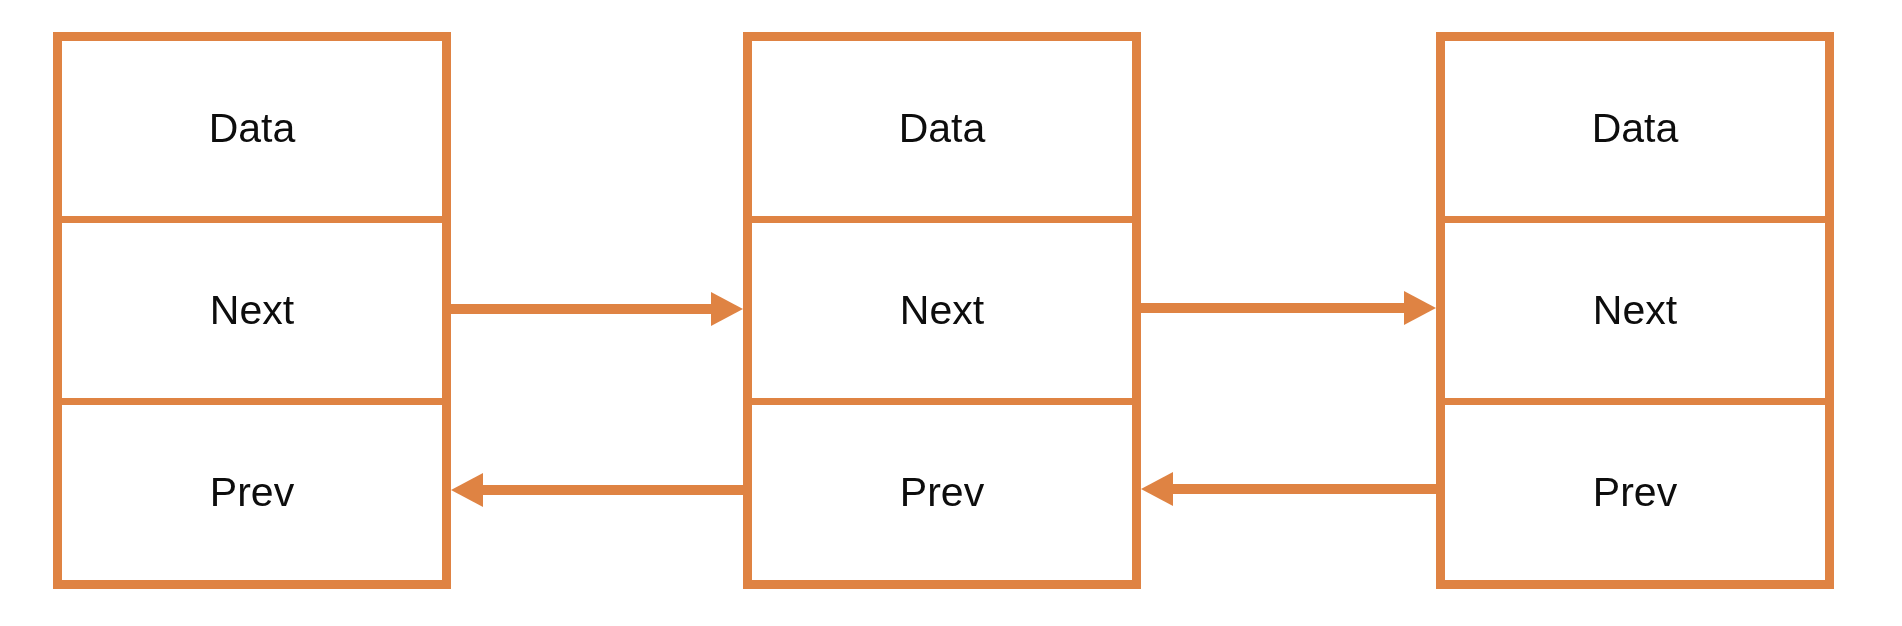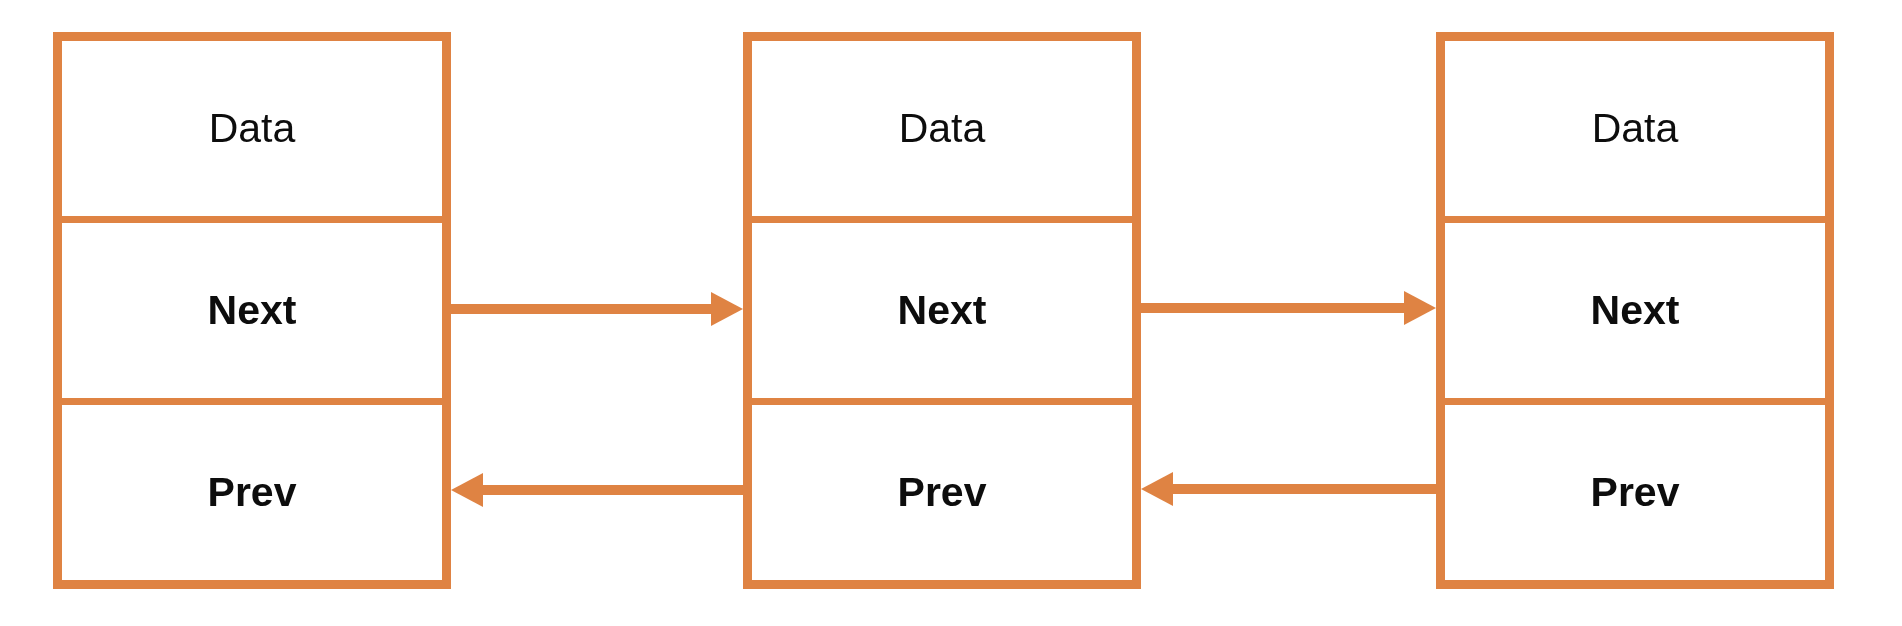--- a/index.html
+++ b/index.html
@@ -25,21 +25,21 @@
   }
   .cell {
     flex: 1 1 0;
     display: flex;
     align-items: center;
     justify-content: center;
     font-size: 41px;
     color: var(--text);
     box-sizing: border-box;
   }
-  .cell + .cell { border-top: 7px solid var(--accent); font-weight: bold; }
+  .cell + .cell { border-top: 7px solid var(--accent); }
   .node-1 { left: 53px; }
   .node-2 { left: 743px; }
   .node-3 { left: 1436px; }
 
   .arrow { position: absolute; height: 34px; }
   .arrow .shaft {
     position: absolute;
     top: 12px;
     height: 10px;
     background: var(--accent);

